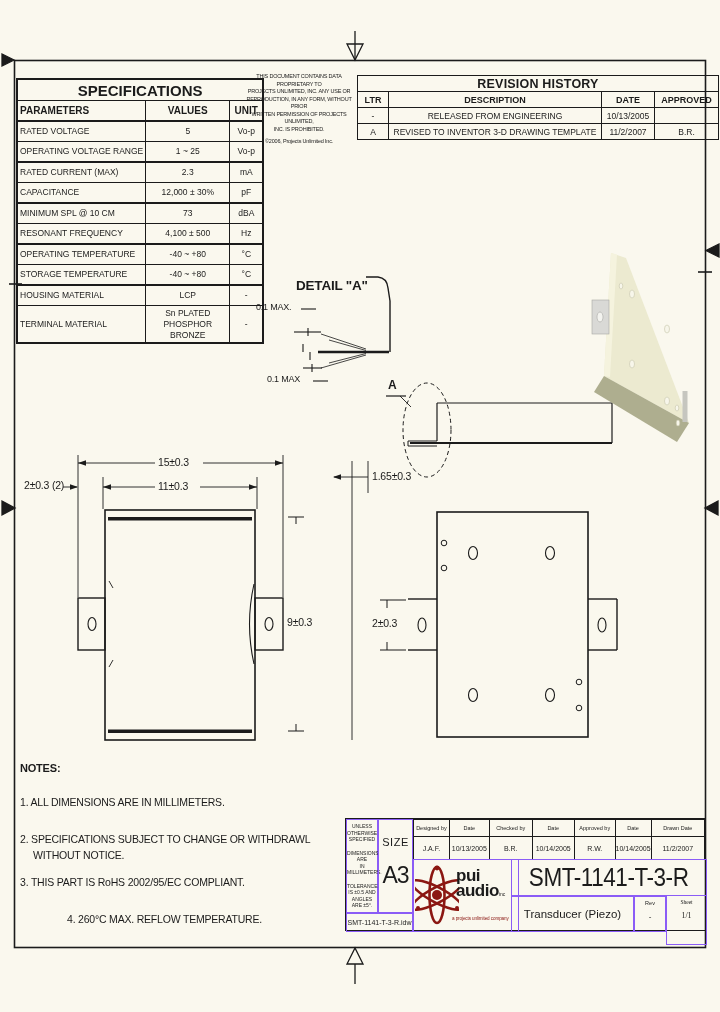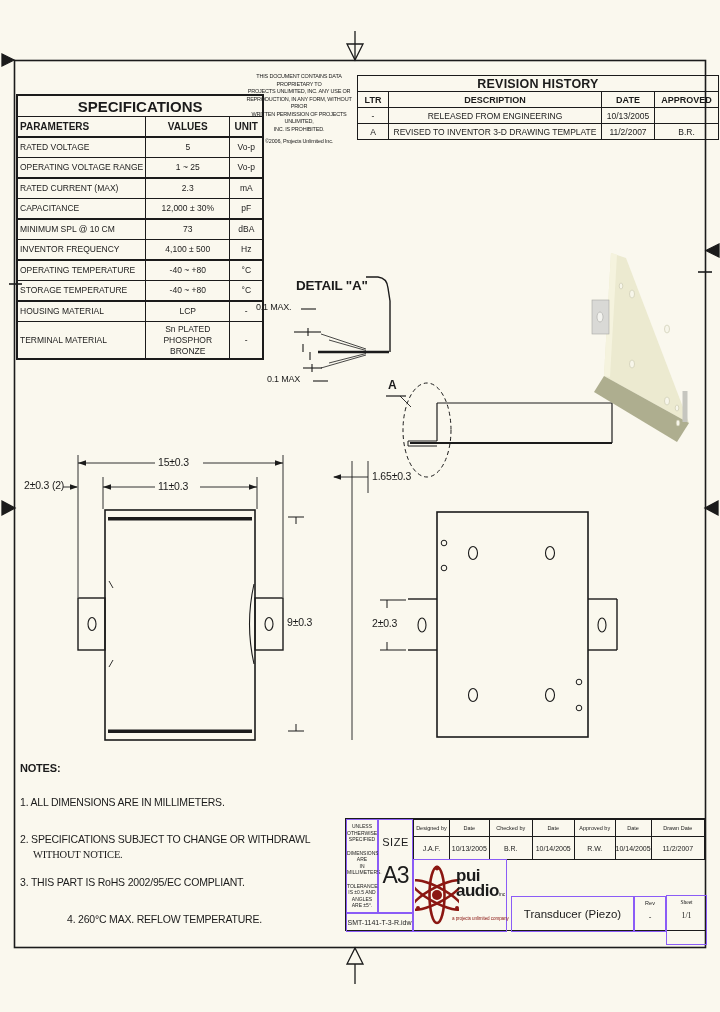--- a/index.html
+++ b/index.html
@@ -3,21 +3,21 @@
 <meta charset="utf-8">
 <style>
   html,body{margin:0;padding:0;}
   #sheet{
     position:relative;width:720px;height:1012px;background:#faf8ee;
     font-family:"Liberation Sans",sans-serif;color:#1b1b1b;overflow:hidden;
   }
   .lbl{position:absolute;white-space:nowrap;color:#1b1b1b;letter-spacing:-0.2px;}
   svg{position:absolute;left:0;top:0;}
   
-  #spec{position:absolute;left:16px;top:94px;border-collapse:collapse;border:2px solid #1b1b1b;background:transparent;table-layout:fixed;}
+  #spec{position:absolute;left:16px;top:78px;border-collapse:collapse;border:2px solid #1b1b1b;background:transparent;table-layout:fixed;}
   #spec td,#spec th{border:1px solid #1b1b1b;padding:0 2px;font-size:8.5px;line-height:9px;height:19px;white-space:nowrap;overflow:hidden;}
   #spec .ttl{font-size:15px;font-weight:bold;text-align:center;height:20px;letter-spacing:0px;}
   #spec .hdr td{font-size:10px;font-weight:bold;height:19px;}
   #spec td.p{width:112px;text-align:left;}
   #spec td.v{width:79px;text-align:center;}
   #spec td.u{width:28px;text-align:center;}
   #spec tr.g td{border-top:2px solid #1b1b1b;}
   #spec tr.dbl td{height:36px;}
   #spec tr.dbl td.v{white-space:normal;line-height:11px;}
   
@@ -37,21 +37,21 @@
   #tol div:nth-child(3){margin-top:7px;}
   #tol div:nth-child(5){margin-top:7px;}
   #sizec{left:32px;top:0;width:35px;height:94px;text-align:center;}
   #sizec .s1{font-size:11px;margin-top:16px;letter-spacing:0.5px;}
   #sizec .s2{font-size:23px;margin-top:14px;letter-spacing:-1px;}
   #filec{left:0;top:94px;width:67px;height:19px;font-size:7px;text-align:center;line-height:17px;white-space:nowrap;}
   #signoff{position:absolute;left:67px;top:0;border-collapse:collapse;table-layout:fixed;}
   #signoff td{border:1px solid #1b1b1b;text-align:center;padding:0;white-space:nowrap;overflow:hidden;}
   #signoff tr.h td{font-size:5.5px;height:16px;}
   #signoff tr.v td{font-size:7px;height:22px;}
-  #logoc{left:67px;top:40px;width:94px;height:73px;}
+  #logoc{left:67px;top:40px;width:106px;height:73px;}
   #pnc{left:165px;top:40px;width:196px;height:37px;display:flex;align-items:center;justify-content:center;}
   #pnc span{font-size:25px;letter-spacing:-0.5px;transform:scaleX(0.9);white-space:nowrap;}
   #descc{left:165px;top:77px;width:123px;height:36px;display:flex;align-items:center;justify-content:center;font-size:11.5px;}
   .minic{text-align:center;}
   .minic .mh{font-size:5.5px;margin-top:3px;}
   .minic .mv{font-size:8px;margin-top:6px;}
   #revc{left:288px;top:77px;width:32px;height:36px;}
   #sheetc{left:320px;top:76px;width:41px;height:50px;font-family:Liberation Serif, serif;}
   
   #logotxt{position:absolute;left:42px;top:8px;font-weight:bold;letter-spacing:-0.5px;line-height:15px;font-size:17px;}
@@ -220,21 +220,21 @@
           <td class="p">CAPACITANCE</td>
           <td class="v">12,000 ± 30%</td>
           <td class="u">pF</td>
         </tr>
     <tr class="g">
           <td class="p">MINIMUM SPL @ 10 CM</td>
           <td class="v">73</td>
           <td class="u">dBA</td>
         </tr>
     <tr>
-          <td class="p">INVENTOR FREQUENCY</td>
+          <td class="p">RESONANT FREQUENCY</td>
           <td class="v">4,100 ± 500</td>
           <td class="u">Hz</td>
         </tr>
     <tr class="g">
           <td class="p">OPERATING TEMPERATURE</td>
           <td class="v">-40 ~ +80</td>
           <td class="u">°C</td>
         </tr>
     <tr>
           <td class="p">STORAGE TEMPERATURE</td>
@@ -296,21 +296,21 @@
   <div class="lbl" style="left:158px;top:456px;font-size:10.5px;">15±0.3</div>
   <div class="lbl" style="left:158px;top:480px;font-size:10.5px;">11±0.3</div>
   <div class="lbl" style="left:24px;top:479px;font-size:10.5px;">2±0.3 (2)</div>
   <div class="lbl" style="left:372px;top:470px;font-size:10.5px;">1.65±0.3</div>
   <div class="lbl" style="left:287px;top:616px;font-size:10.5px;">9±0.3</div>
   <div class="lbl" style="left:372px;top:617px;font-size:10.5px;">2±0.3</div>
 
   <div class="note" style="left:20px;top:762px;font-weight:bold;font-size:11px;">NOTES:</div>
   <div class="note" style="left:20px;top:796px;">1.  ALL DIMENSIONS ARE IN MILLIMETERS.</div>
   <div class="note" style="left:20px;top:833px;">2.  SPECIFICATIONS SUBJECT TO CHANGE OR WITHDRAWL</div>
-  <div class="note" style="left:33px;top:849px;font-family:Liberation Serif, serif;">WITHOUT NOTICE.</div>
+  <div class="note" style="left:33px;top:849px;">WITHOUT NOTICE.</div>
   <div class="note" style="left:20px;top:876px;">3.  THIS PART IS RoHS 2002/95/EC COMPLIANT.</div>
   <div class="note" style="left:20px;top:913px;margin-left:47px;">4.  260°C MAX. REFLOW TEMPERATURE.</div>
 
   <div id="tb">
     <div id="tol" class="tbc">
       <div>UNLESS OTHERWISE</div>
       <div>SPECIFIED</div>
       <div>DIMENSIONS ARE</div>
       <div>IN MILLIMETERS.</div>
       <div>TOLERANCE</div>
@@ -358,20 +358,23 @@
         <circle cx="42" cy="45" r="2" fill="#8b1712"></circle>
         <circle cx="3" cy="45" r="2" fill="#8b1712"></circle>
       </svg>
       <div id="logotxt">
         <div>pui</div>
         <div><span>audio</span><span id="logoinc">inc</span></div>
       </div>
       <div id="logotag">a projects unlimited company</div>
     </div>
 
+    <div id="pnc" class="tbc">
+      <span>SMT-1141-T-3-R</span>
+    </div>
     <div id="descc" class="tbc">Transducer (Piezo)</div>
     <div id="revc" class="tbc minic">
       <div class="mh">Rev</div>
       <div class="mv">-</div>
     </div>
     <div id="sheetc" class="tbc minic">
       <div class="mh">Sheet</div>
       <div class="mv">1/1</div>
     </div>
   </div>

